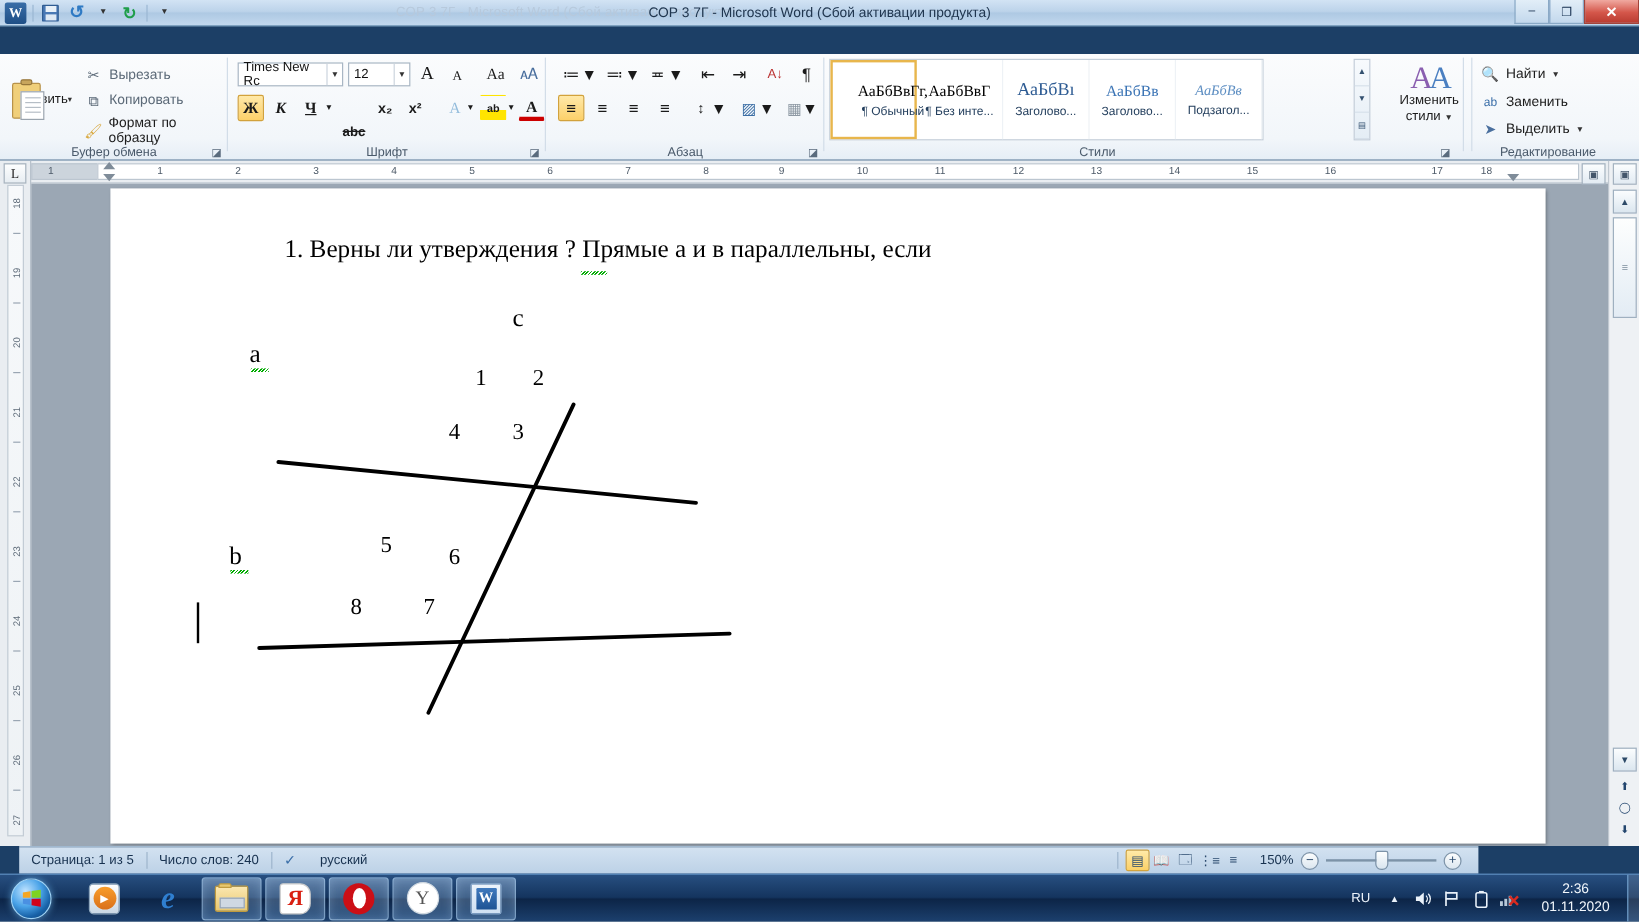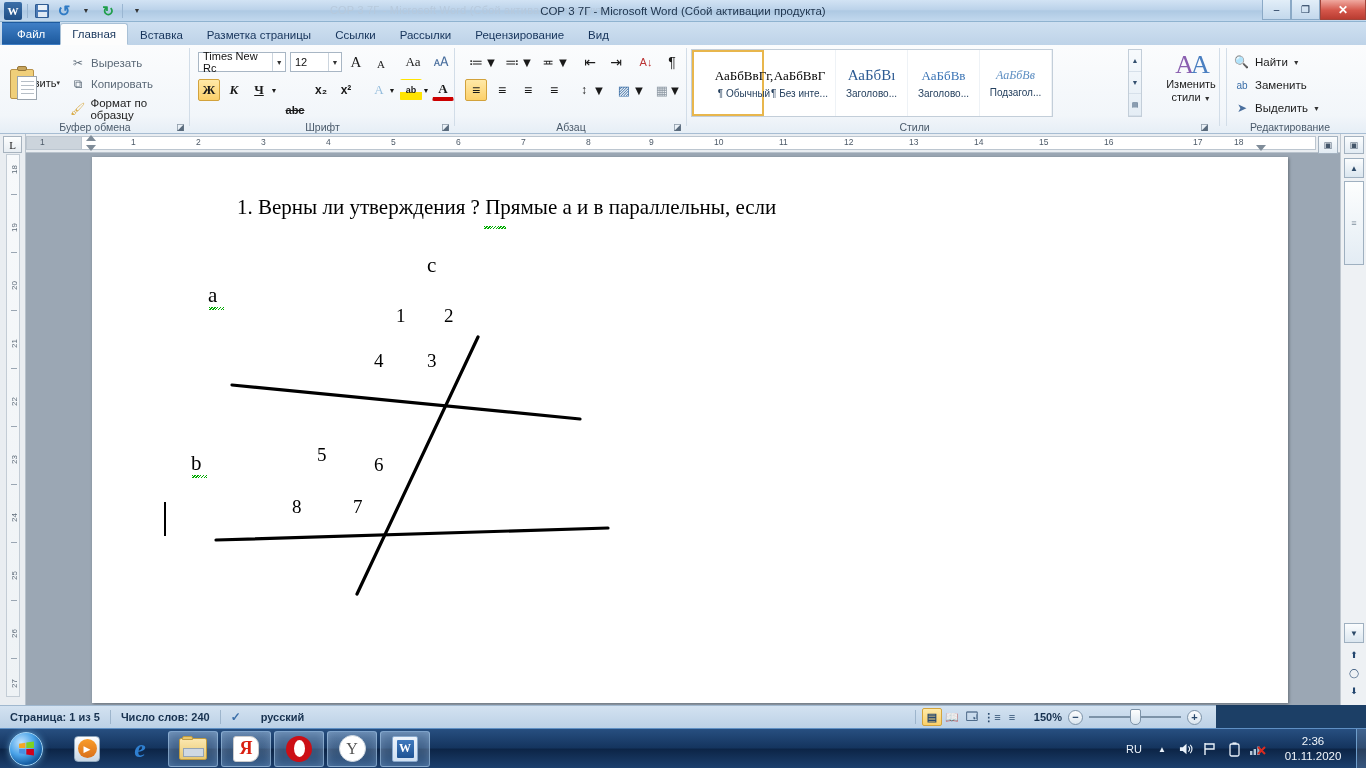--- a/index.html
+++ b/index.html
@@ -238,24 +238,24 @@
     display:flex; align-items:center; justify-content:center; font-size:9px; color:#23466e;
   }
   .sel-browse {
     position:absolute; right:2px; top:2px; width:20px; height:18px;
     border:1px solid #a4b2c0; background:linear-gradient(to bottom,#fbfdfe,#e2ebf3);
     display:flex; align-items:center; justify-content:center; font-size:9px; color:#44566a;
   }
 
   
   .statusbar {
-    position:absolute; top:705px; left:0; width:1216px; height:23px;
+    position:absolute; top:705px; left:16px; width:1216px; height:23px;
     background: linear-gradient(to bottom,#d3e2f1,#bcd1e6);
     border-top:1px solid #a0b8cf; display:flex; align-items:center;
-    font-size:11px; color:#17314f;font-weight:bold;
+    font-size:11px; color:#17314f;
   }
   .sb-item { padding: 0 10px; height:23px; display:flex; align-items:center; gap:5px;}
   .sb-sep { width:1px; height:14px; background:#9db5cc;}
   .viewbtn {
     width:20px; height:18px; display:flex; align-items:center; justify-content:center;
     font-size:11px; color:#2b4a6d; border:1px solid transparent; border-radius:2px;
   }
   .viewbtn.on { background:linear-gradient(to bottom,#ffeaa8,#fbd068); border:1px solid #d3a43d;}
   .zoomslider { display:flex; align-items:center; gap:0; margin-left:6px;}
   .zs-line { width:92px; height:2px; background:#7d93a8; position:relative;}
@@ -330,30 +330,20 @@
     </div>
     <div class="title-ghost">СОР 3 7Г  -  Microsoft Word (Сбой активации продукта)</div>
     <div class="title-text">СОР 3 7Г  -  Microsoft Word (Сбой активации продукта)</div>
     <div class="winbtns">
       <div class="winbtn">–</div>
       <div class="winbtn">❐</div>
       <div class="winbtn close">✕</div>
     </div>
   </div>
 
-  <div class="tabstrip">
-    <div class="tab file">Файл</div>
-    <div class="tab active">Главная</div>
-    <div class="tab">Вставка</div>
-    <div class="tab">Разметка страницы</div>
-    <div class="tab">Ссылки</div>
-    <div class="tab">Рассылки</div>
-    <div class="tab">Рецензирование</div>
-    <div class="tab">Вид</div>
-  </div>
 
   <div class="ribbon">
 
     <div class="group" style="left:0; width:190px;">
       <div class="paste-btn">
         <div class="clipboard-glyph">
           <div class="cb-body"></div>
             <div class="cb-clip"></div>
             <div class="cb-page"></div>
         </div>

